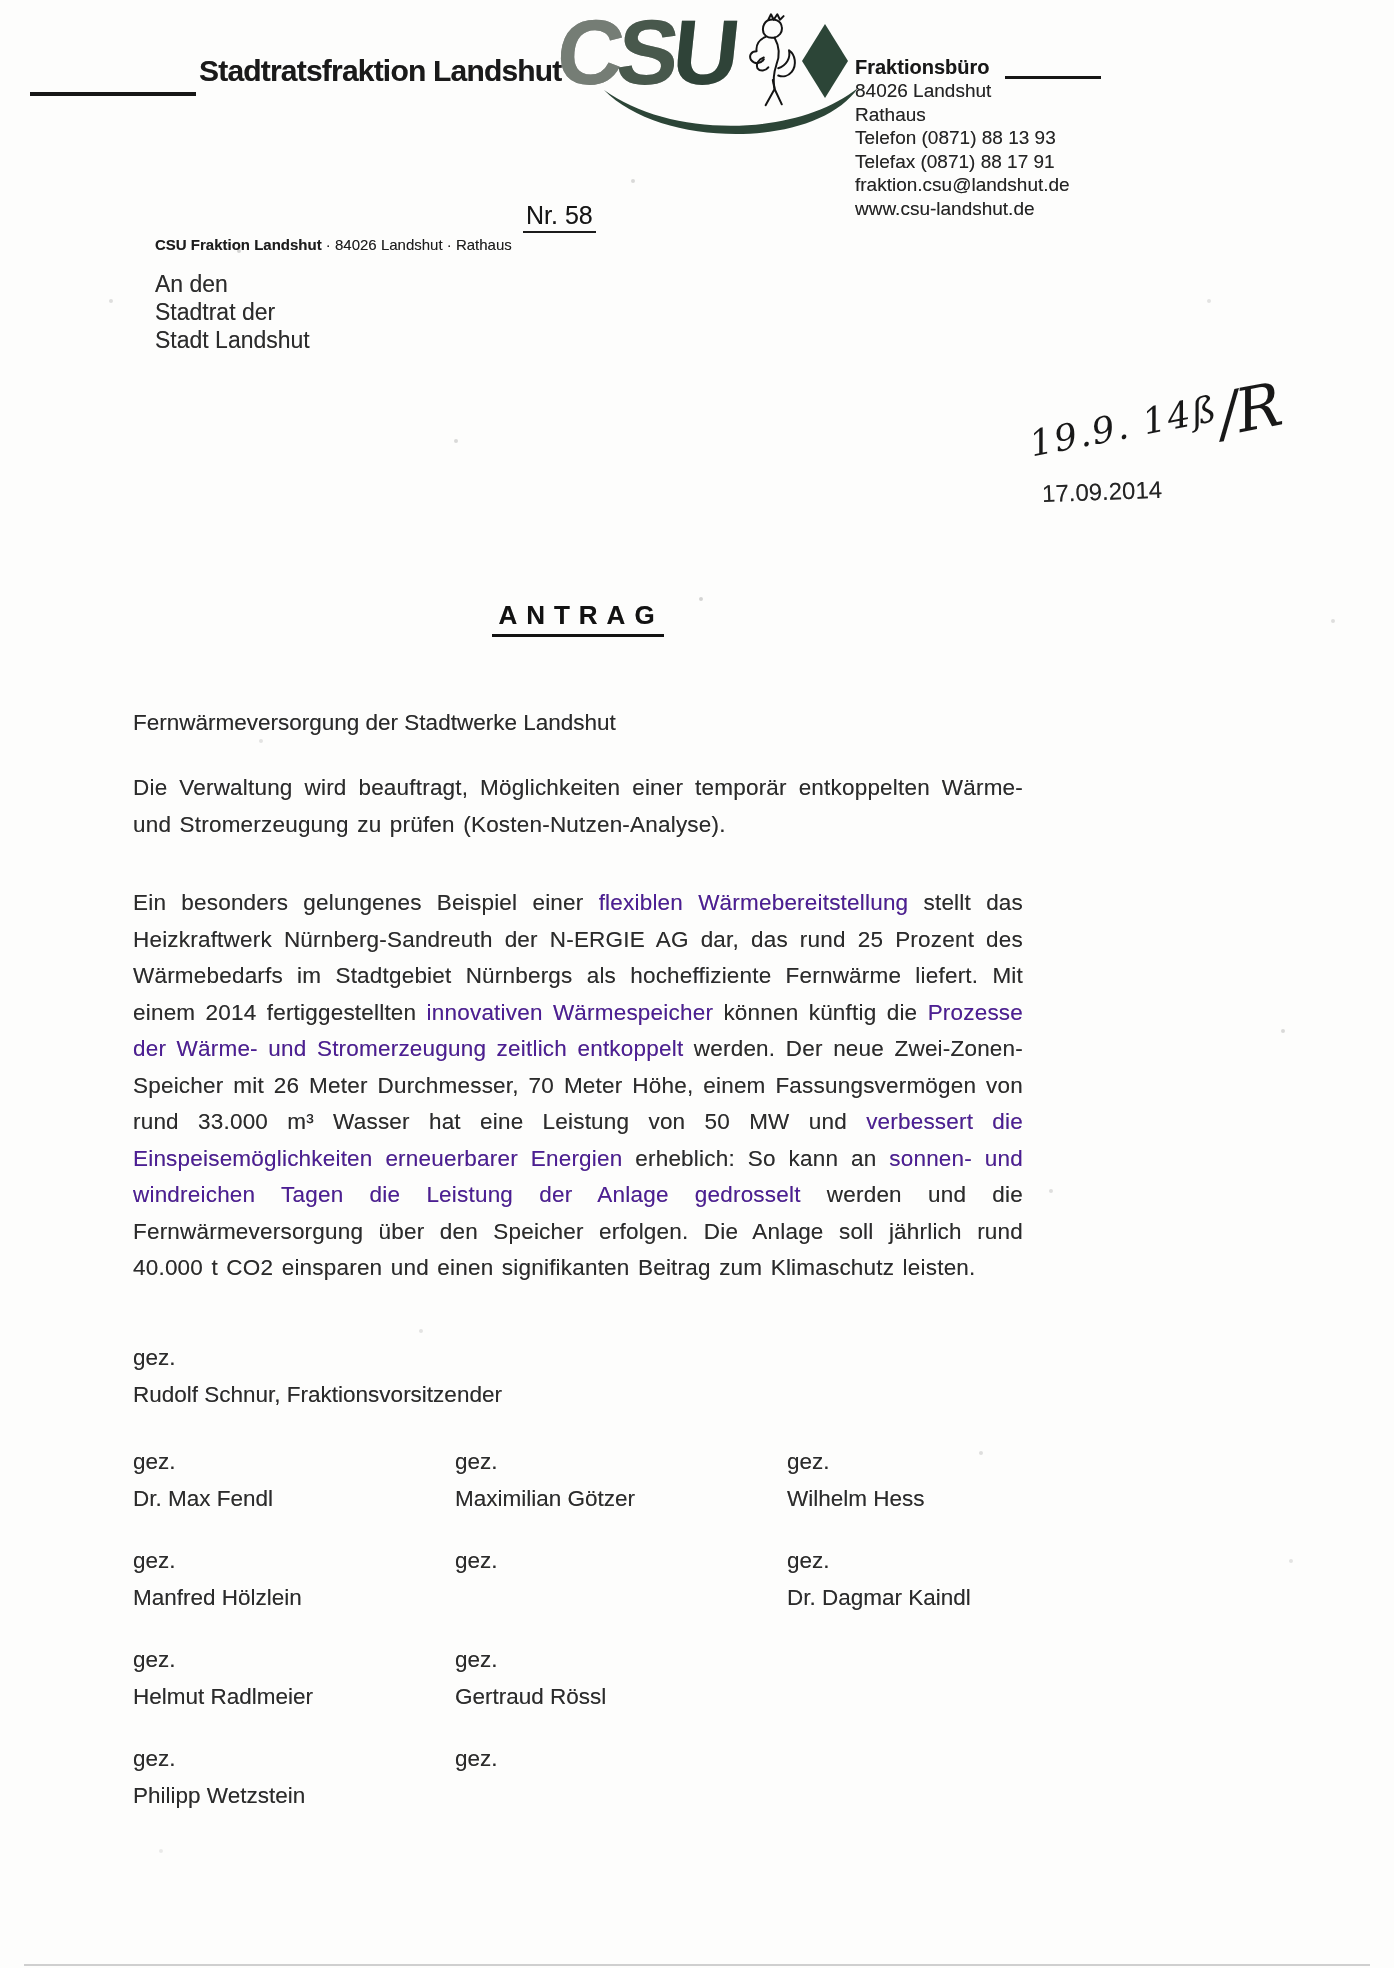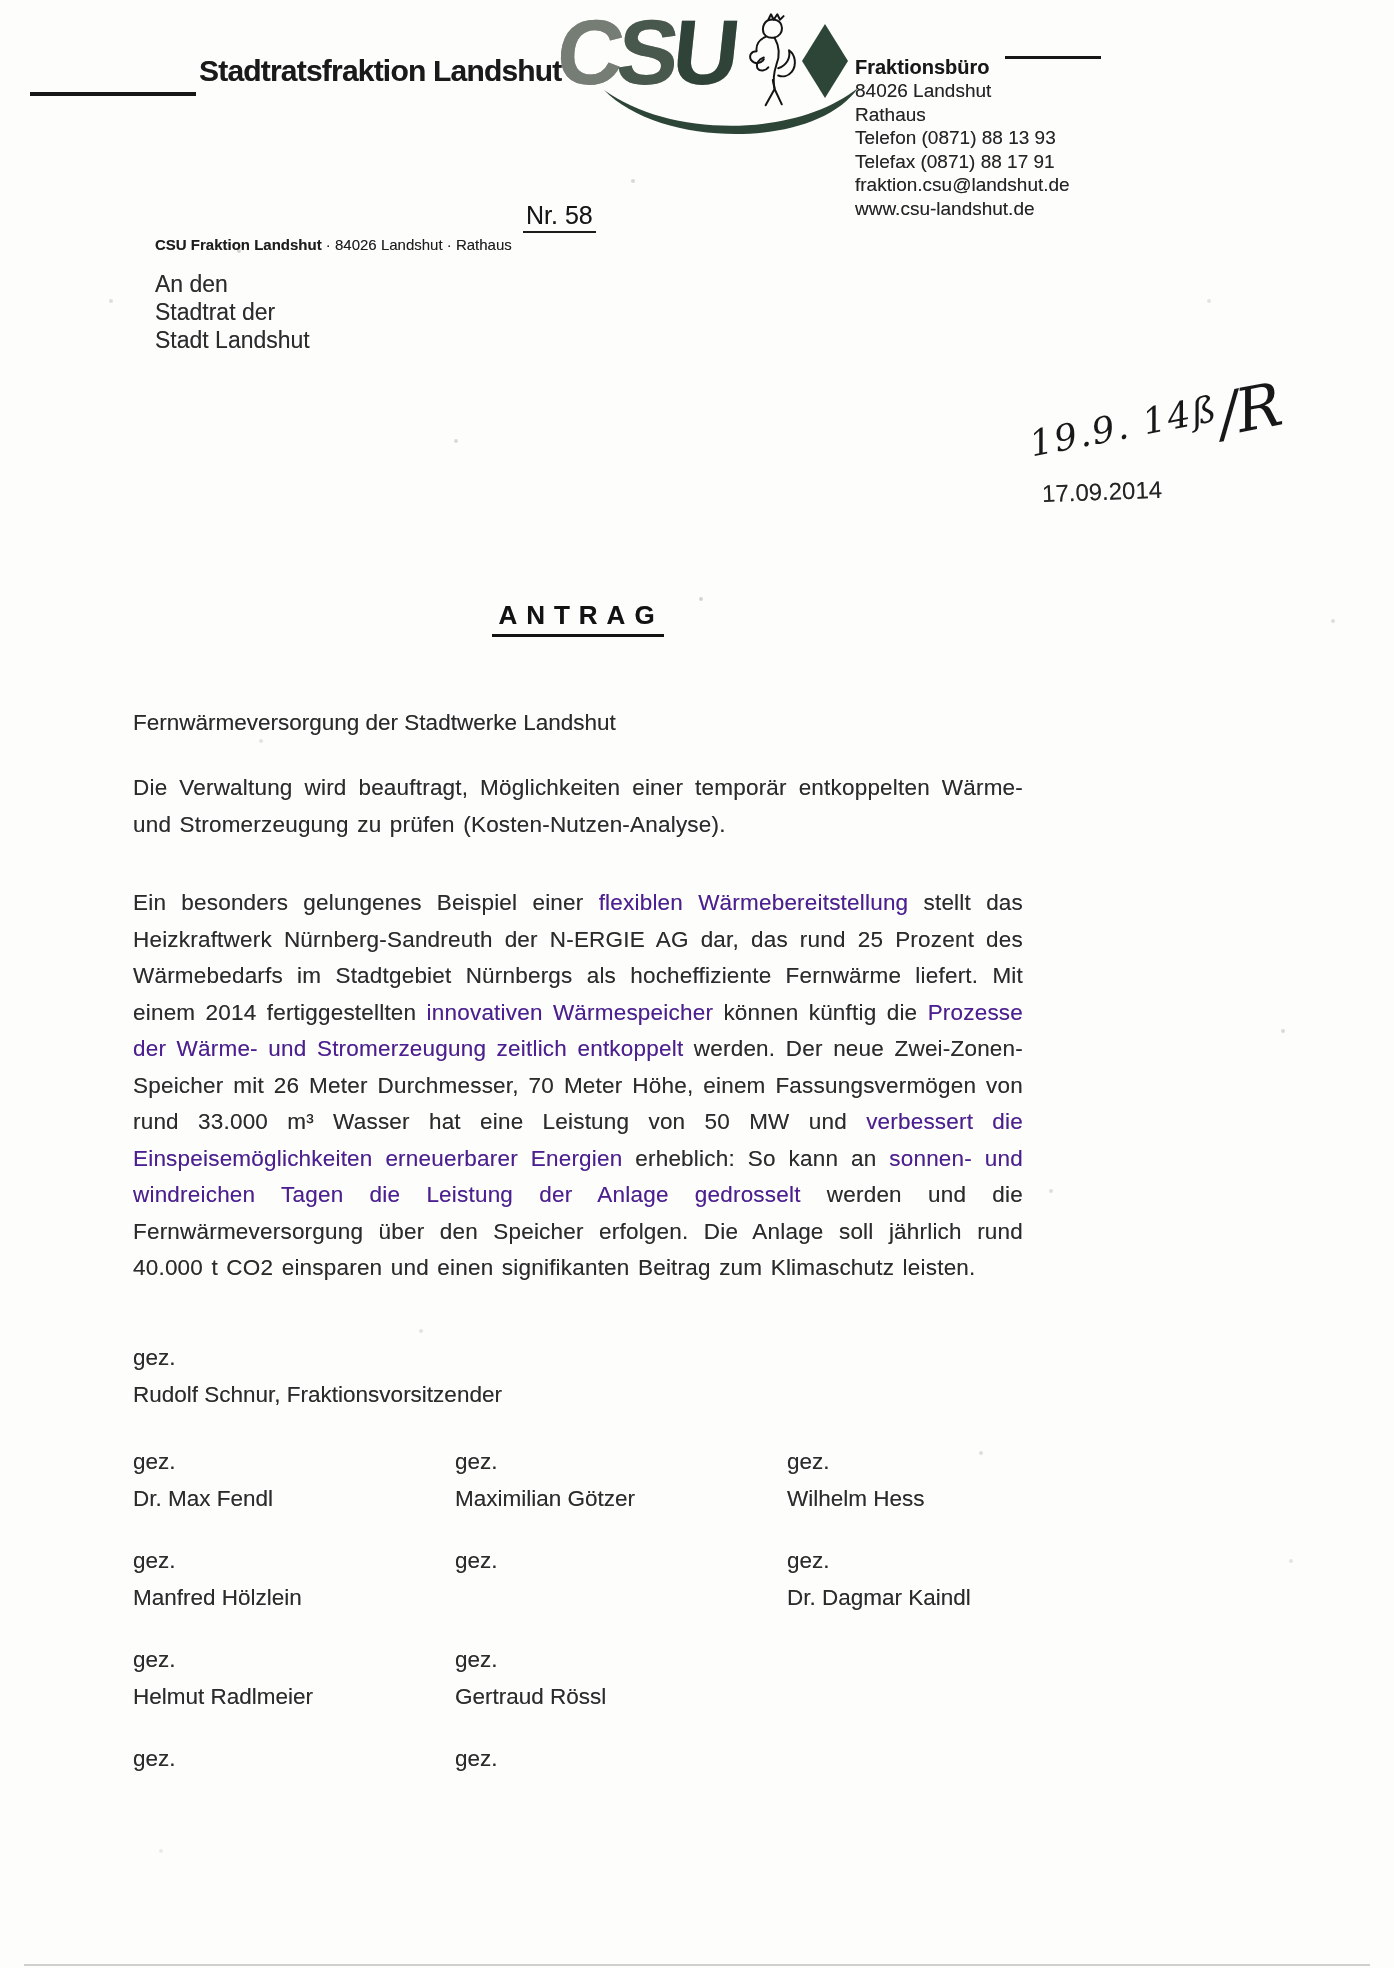--- a/index.html
+++ b/index.html
@@ -27,21 +27,21 @@
     transform:skewX(-6deg);transform-origin:left bottom;
   }
   .csu-text .lc1{color:#757d75;}
   .csu-text .lc2{color:#48584c;}
   .csu-text .lc3{color:#2f4338;}
   .lion{position:absolute;left:192px;top:12px;}
   .diamond{position:absolute;left:250px;top:24px;}
   .swoosh{position:absolute;left:48px;top:84px;}
 
   .office{position:absolute;left:855px;top:56px;width:330px;}
-  .office-head{display:flex;align-items:flex-start;}
+  .office-head{display:flex;align-items:flex-end;}
   .office-label{font-size:20px;font-weight:700;color:#181818;}
   .office-rule{display:inline-block;width:96px;height:3px;background:#161616;margin-left:16px;}
   .office-line{font-size:19px;line-height:23.5px;color:#242424;}
 
   .refnum{
     position:absolute;left:523px;top:201px;
     font-size:25px;color:#161616;
     border-bottom:2.5px solid #1c1c1c;padding:0 3px 1px 3px;text-align:center;
   }
   .sender{position:absolute;left:155px;top:236px;font-size:15px;color:#1d1d1d;}
@@ -201,20 +201,21 @@
         <div>gez.</div>
         <div>Helmut Radlmeier</div>
       </div>
       <div class="sig-cell soft">
         <div>gez.</div>
         <div>Gertraud Rössl</div>
       </div>
       <div class="sig-cell soft"></div>
       <div class="sig-cell soft">
         <div>gez.</div>
+        <div>Philipp Wetzstein</div>
       </div>
       <div class="sig-cell soft">
         <div>gez.</div>
       </div>
       <div class="sig-cell soft"></div>
     </div>
 
   <div class="bottom-edge"></div>
 </div>
 

